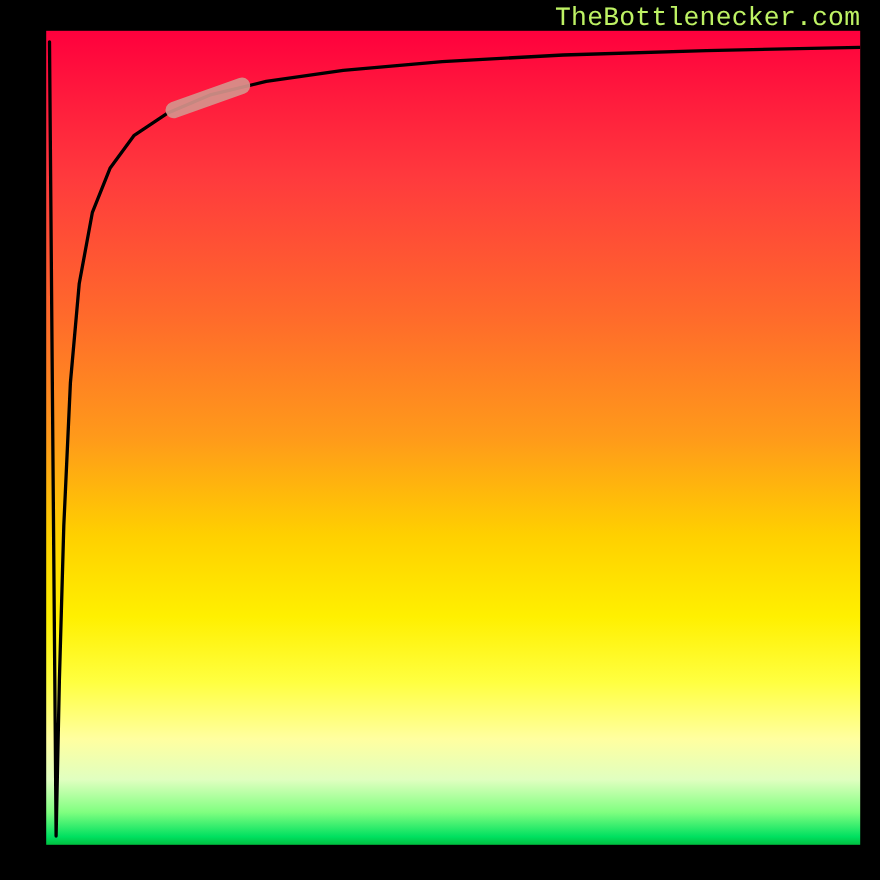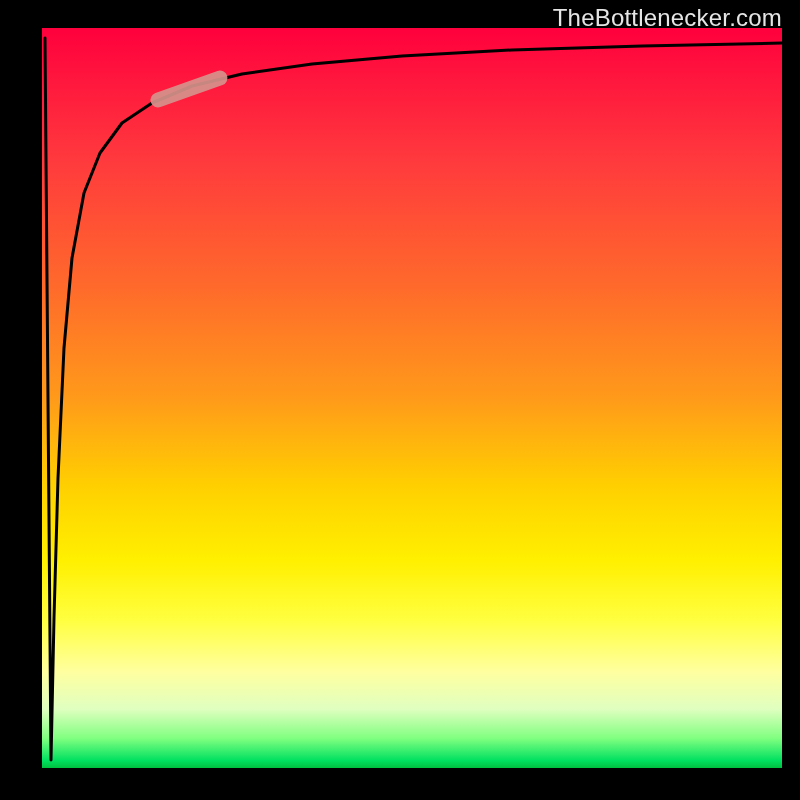--- a/index.html
+++ b/index.html
@@ -44,23 +44,23 @@
     left: 0;
     top: 0;
     width: 740px;
     height: 740px;
     pointer-events: none;
   }
   .watermark {
     position: absolute;
     top: 4px;
     right: 18px;
-    font-family: Liberation Sans, sans-serif;
+    font-family: Liberation Mono, monospace;
     font-size: 24px;
-    color: #e5e5e5;
+    color: #bef264;
     letter-spacing: 0.2px;
   }
 </style>
 </head>
 <body>
 
 <div class="stage">
   <div class="plot-area">
     <svg class="curve-svg" viewBox="0 0 740 740">
 

